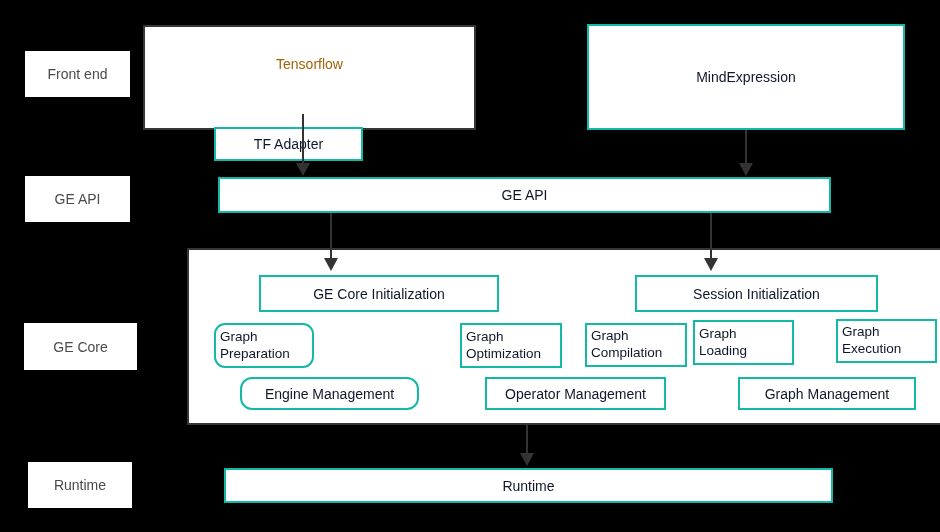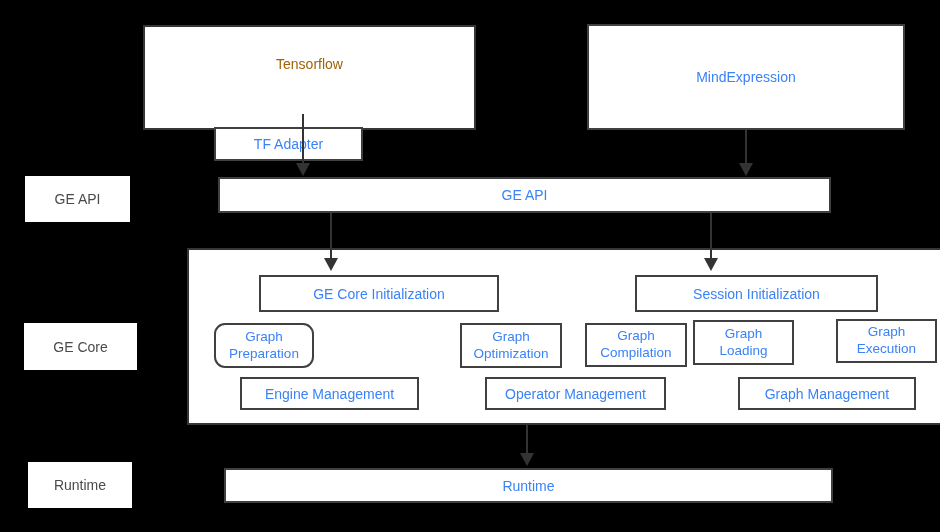--- a/index.html
+++ b/index.html
@@ -18,27 +18,27 @@
     background: #fff;
     display: flex;
     align-items: center;
     justify-content: center;
     font-size: 14px;
     color: #4a4a4a;
   }
   .box {
     position: absolute;
     background: #fff;
-    border: 2px solid #404040;
+    border: 2px solid #14b8a6;
     display: flex;
     align-items: center;
     justify-content: center;
-    text-align: center;
+    text-align: left;
     font-size: 14px;
-    color: #3b82f6;
+    color: #0f172a;
   }
   .container-box {
     position: absolute;
     background: #fff;
     border: 2px solid #363636;
   }
   .module {
     font-size: 13.5px;
     line-height: 1.25;
     padding: 0 4px;
@@ -64,20 +64,21 @@
     border-left: 7px solid transparent;
     border-right: 7px solid transparent;
     border-top: 13px solid #333;
   }
 </style>
 </head>
 <body>
 
 <div id="canvas">
 
+  <div class="layer-label" style="left:25px; top:51px; width:105px; height:46px;">Front end</div>
   <div class="layer-label" style="left:25px; top:176px; width:105px; height:46px;">GE API</div>
   <div class="layer-label" style="left:24px; top:323px; width:113px; height:47px;">GE Core</div>
   <div class="layer-label" style="left:28px; top:462px; width:104px; height:46px;">Runtime</div>
 
   <div class="container-box" style="left:143px; top:25px; width:333px; height:105px;">
     <div class="tf-title">Tensorflow</div>
     <div class="box" style="left:69px; top:56px; width:149px; height:34px;margin-top:44px;">TF Adapter</div>
   </div>
 
   <div class="box" style="left:587px; top:24px; width:318px; height:106px;">MindExpression</div>
@@ -88,21 +89,21 @@
 
     <div class="box" style="left:70px; top:25px; width:240px; height:37px;">GE Core Initialization</div>
     <div class="box" style="left:446px; top:25px; width:243px; height:37px;">Session Initialization</div>
 
     <div class="box module" style="left:25px; top:73px; width:100px; height:45px;border-radius:11px;">Graph Preparation</div>
     <div class="box module" style="left:271px; top:73px; width:102px; height:45px;">Graph Optimization</div>
     <div class="box module" style="left:396px; top:73px; width:102px; height:44px;">Graph Compilation</div>
     <div class="box module" style="left:504px; top:70px; width:101px; height:45px;">Graph Loading</div>
     <div class="box module" style="left:647px; top:69px; width:101px; height:44px;">Graph Execution</div>
 
-    <div class="box" style="left:51px; top:127px; width:179px; height:33px;">Engine Management</div>
+    <div class="box" style="left:51px; top:127px; width:179px; height:33px;border-radius:12px;">Engine Management</div>
     <div class="box" style="left:296px; top:127px; width:181px; height:33px;">Operator Management</div>
     <div class="box" style="left:549px; top:127px; width:178px; height:33px;">Graph Management</div>
   </div>
 
   <div class="box" style="left:224px; top:468px; width:609px; height:35px;">Runtime</div>
 
   <div class="arrow" style="left:296px; top:114px; height:62px;">
     <div class="shaft"></div>
     <div class="head"></div>
   </div>

